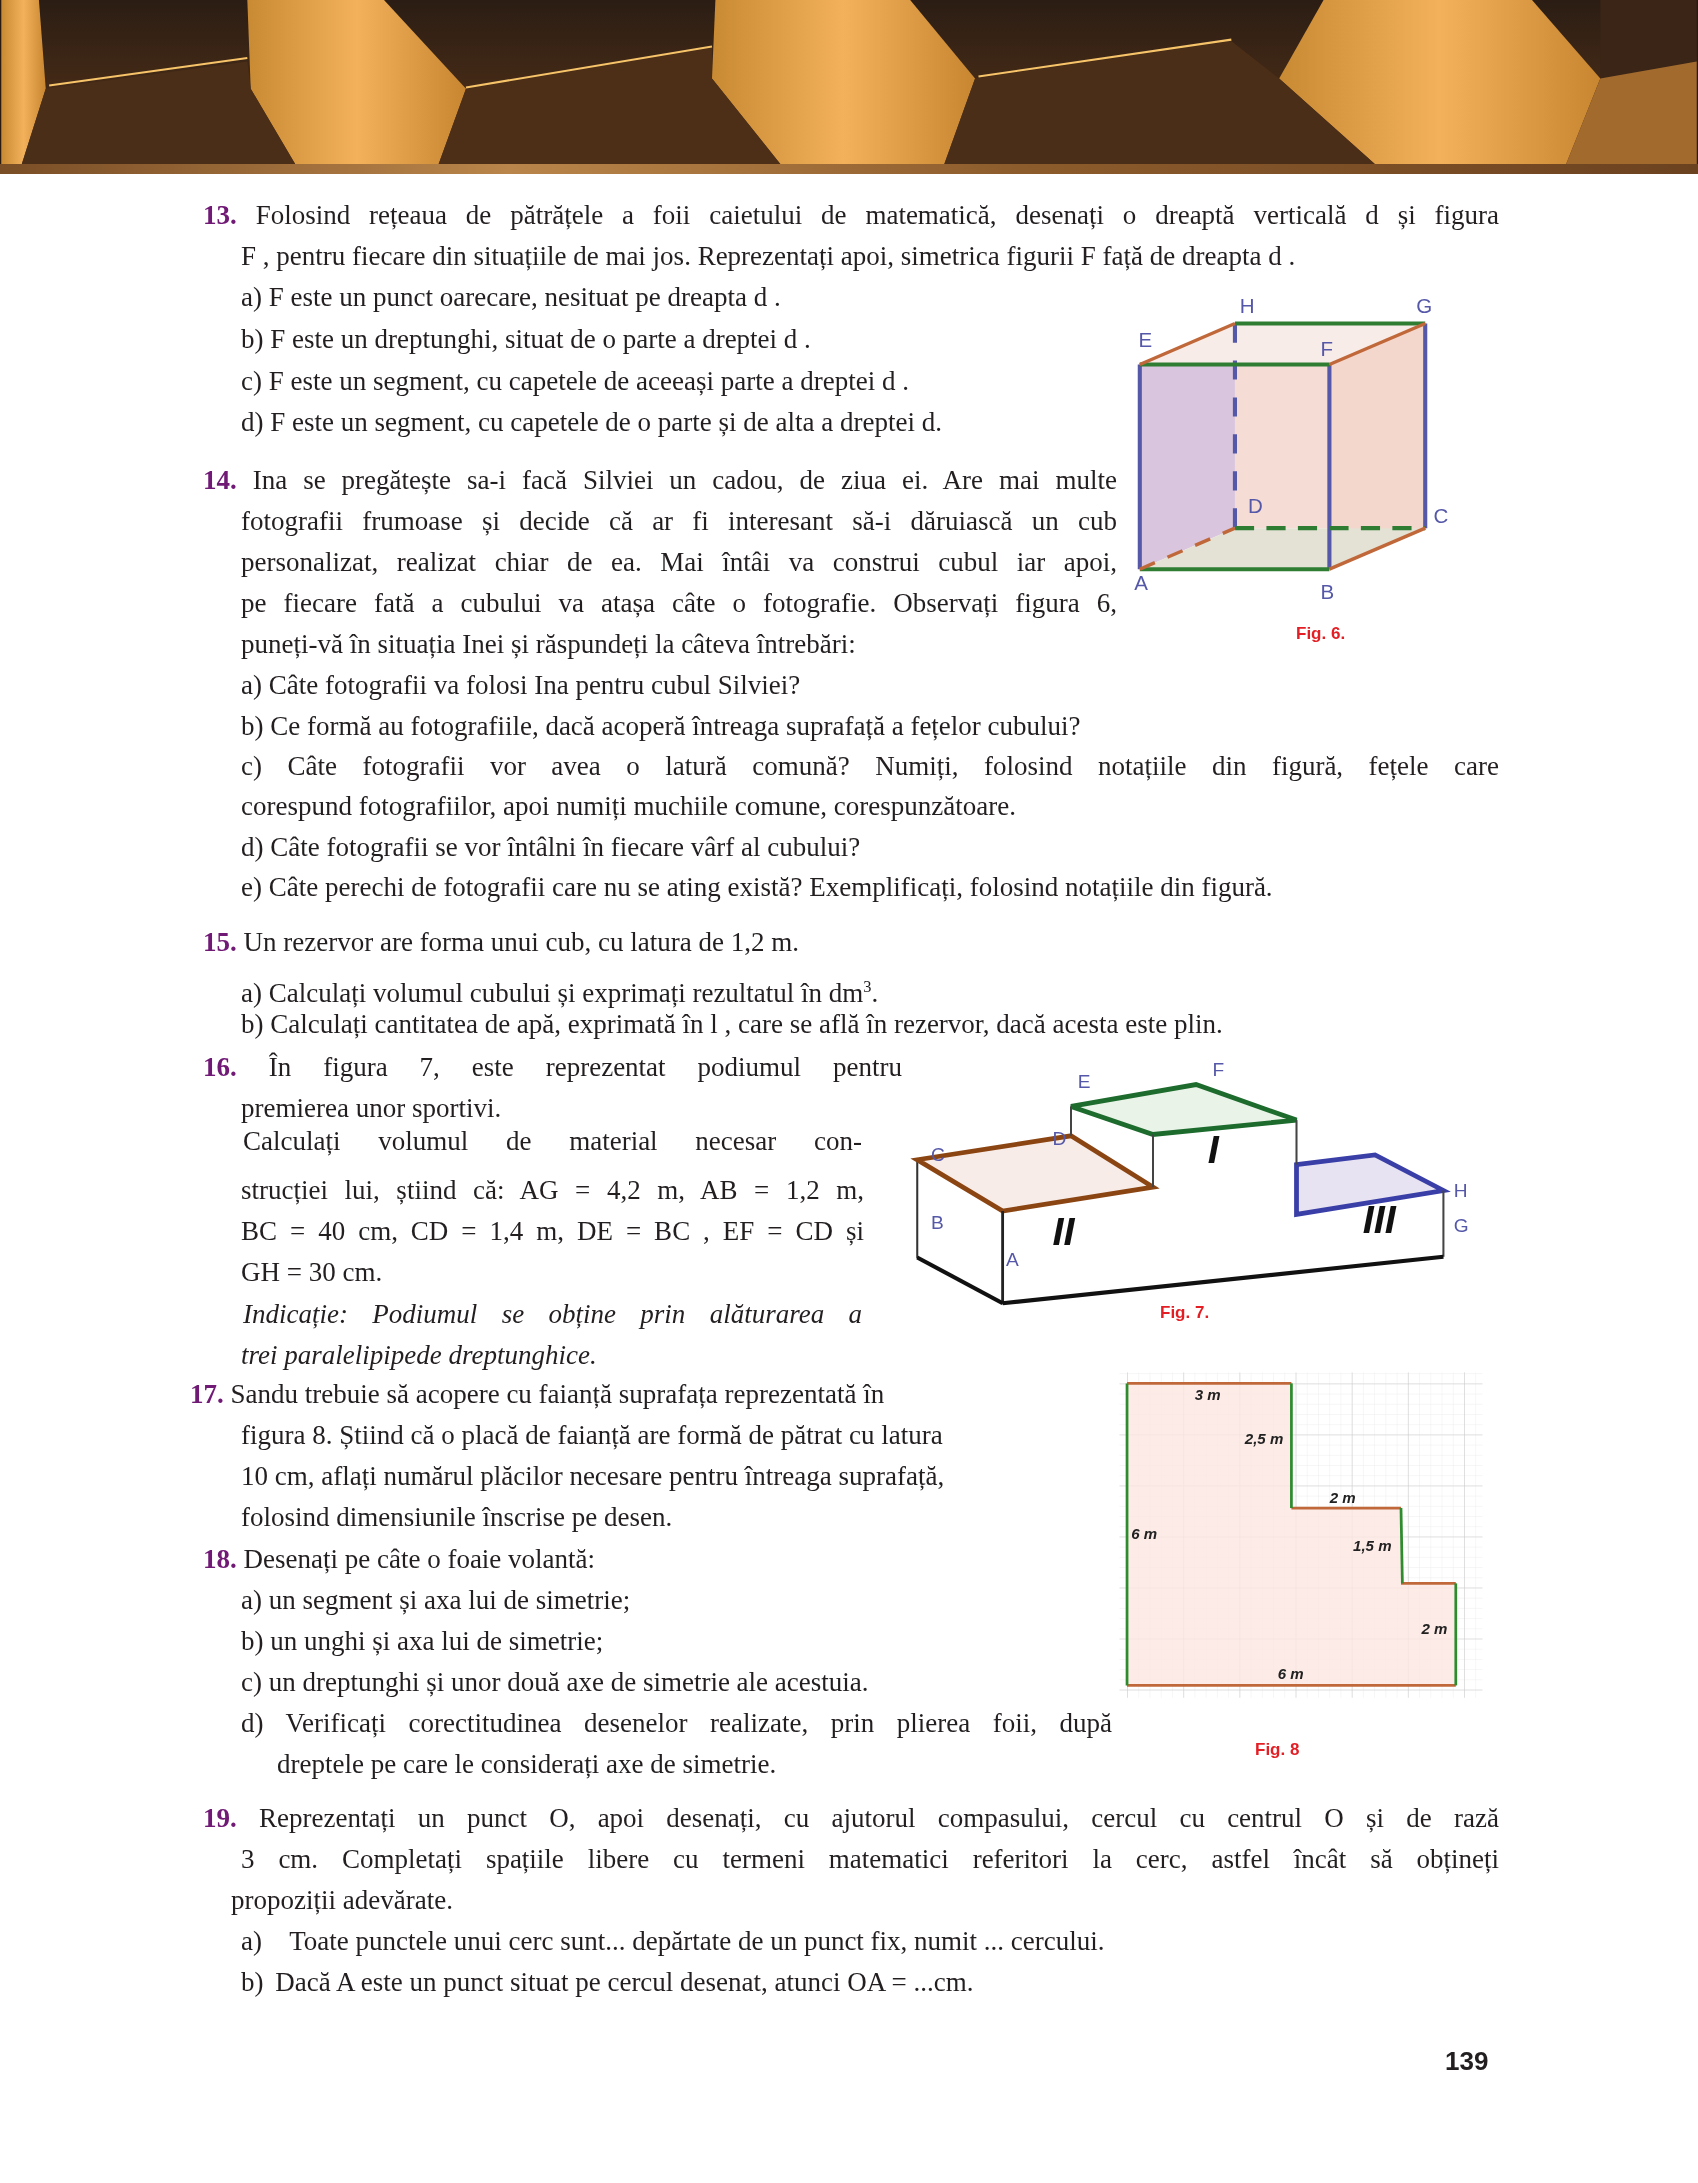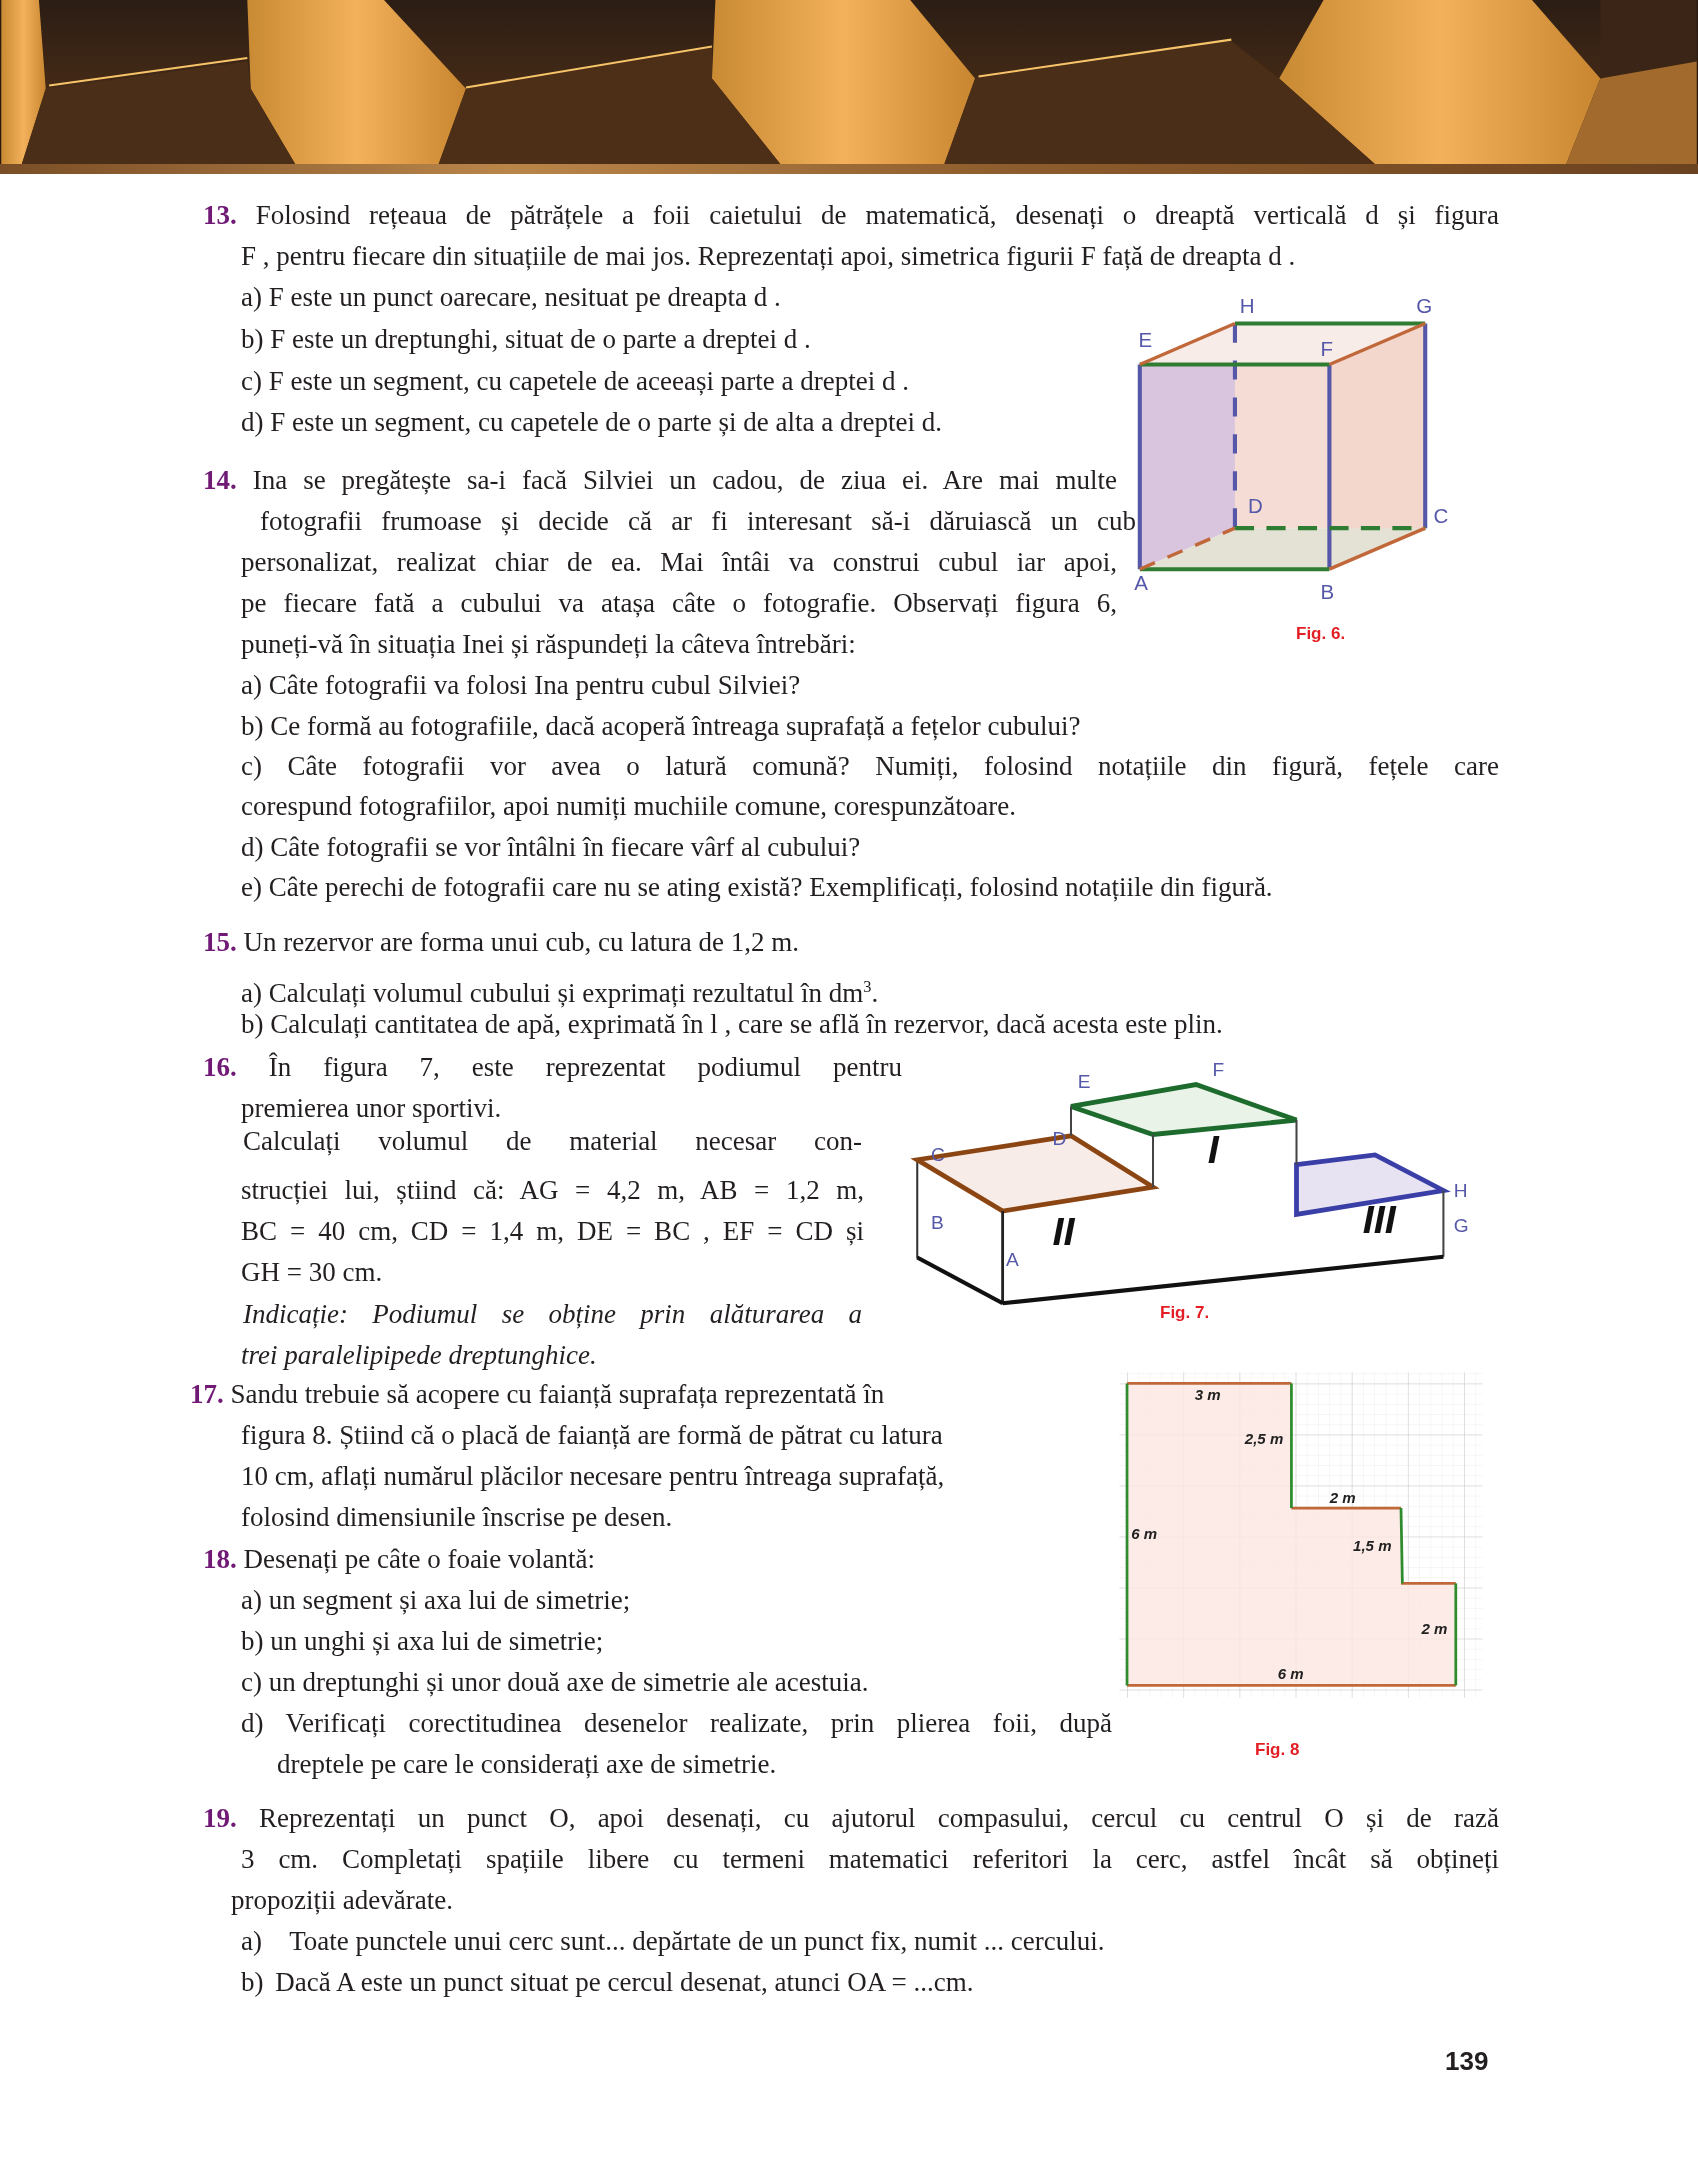--- a/index.html
+++ b/index.html
@@ -93,21 +93,21 @@
     <text x="172" y="38">H</text>
   </g>
 </svg>
 <div class="figcap" style="left:1296px; top:624px;">Fig. 6.</div>
 
 <div>
   <div class="qline justify" style="left:203px; top:460px; width:914px;">
     <span class="num">14.</span>
     <span>Ina se pregătește sa-i facă Silviei un cadou, de ziua ei. Are mai multe</span>
   </div>
-  <div class="qline justify" style="left:241px; top:501px; width:876px;margin-left:19px;">fotografii frumoase și decide că ar fi interesant să-i dăruiască un cub</div>
+  <div class="qline justify" style="left:241px; top:501px; width:876px;">fotografii frumoase și decide că ar fi interesant să-i dăruiască un cub</div>
   <div class="qline justify" style="left:241px; top:542px; width:876px;">personalizat, realizat chiar de ea. Mai întâi va construi cubul iar apoi,</div>
   <div class="qline justify" style="left:241px; top:583px; width:876px;">pe fiecare fată a cubului va atașa câte o fotografie. Observați figura 6,</div>
   <div class="qline" style="left:241px; top:624px;">puneți-vă în situația Inei și răspundeți la câteva întrebări:</div>
   <div class="qline" style="left:241px; top:665px;">a) Câte fotografii va folosi Ina pentru cubul Silviei?</div>
   <div class="qline" style="left:241px; top:706px;">b) Ce formă au fotografiile, dacă acoperă întreaga suprafață a fețelor cubului?</div>
   <div class="qline justify" style="left:241px; top:746px; width:1258px;">c) Câte fotografii vor avea o latură comună? Numiți, folosind notațiile din figură, fețele care</div>
   <div class="qline" style="left:241px; top:786px;">corespund fotografiilor, apoi numiți muchiile comune, corespunzătoare.</div>
   <div class="qline" style="left:241px; top:827px;">d) Câte fotografii se vor întâlni în fiecare vârf al cubului?</div>
   <div class="qline" style="left:241px; top:867px;">e) Câte perechi de fotografii care nu se ating există? Exemplificați, folosind notațiile din figură.</div>
 </div>

